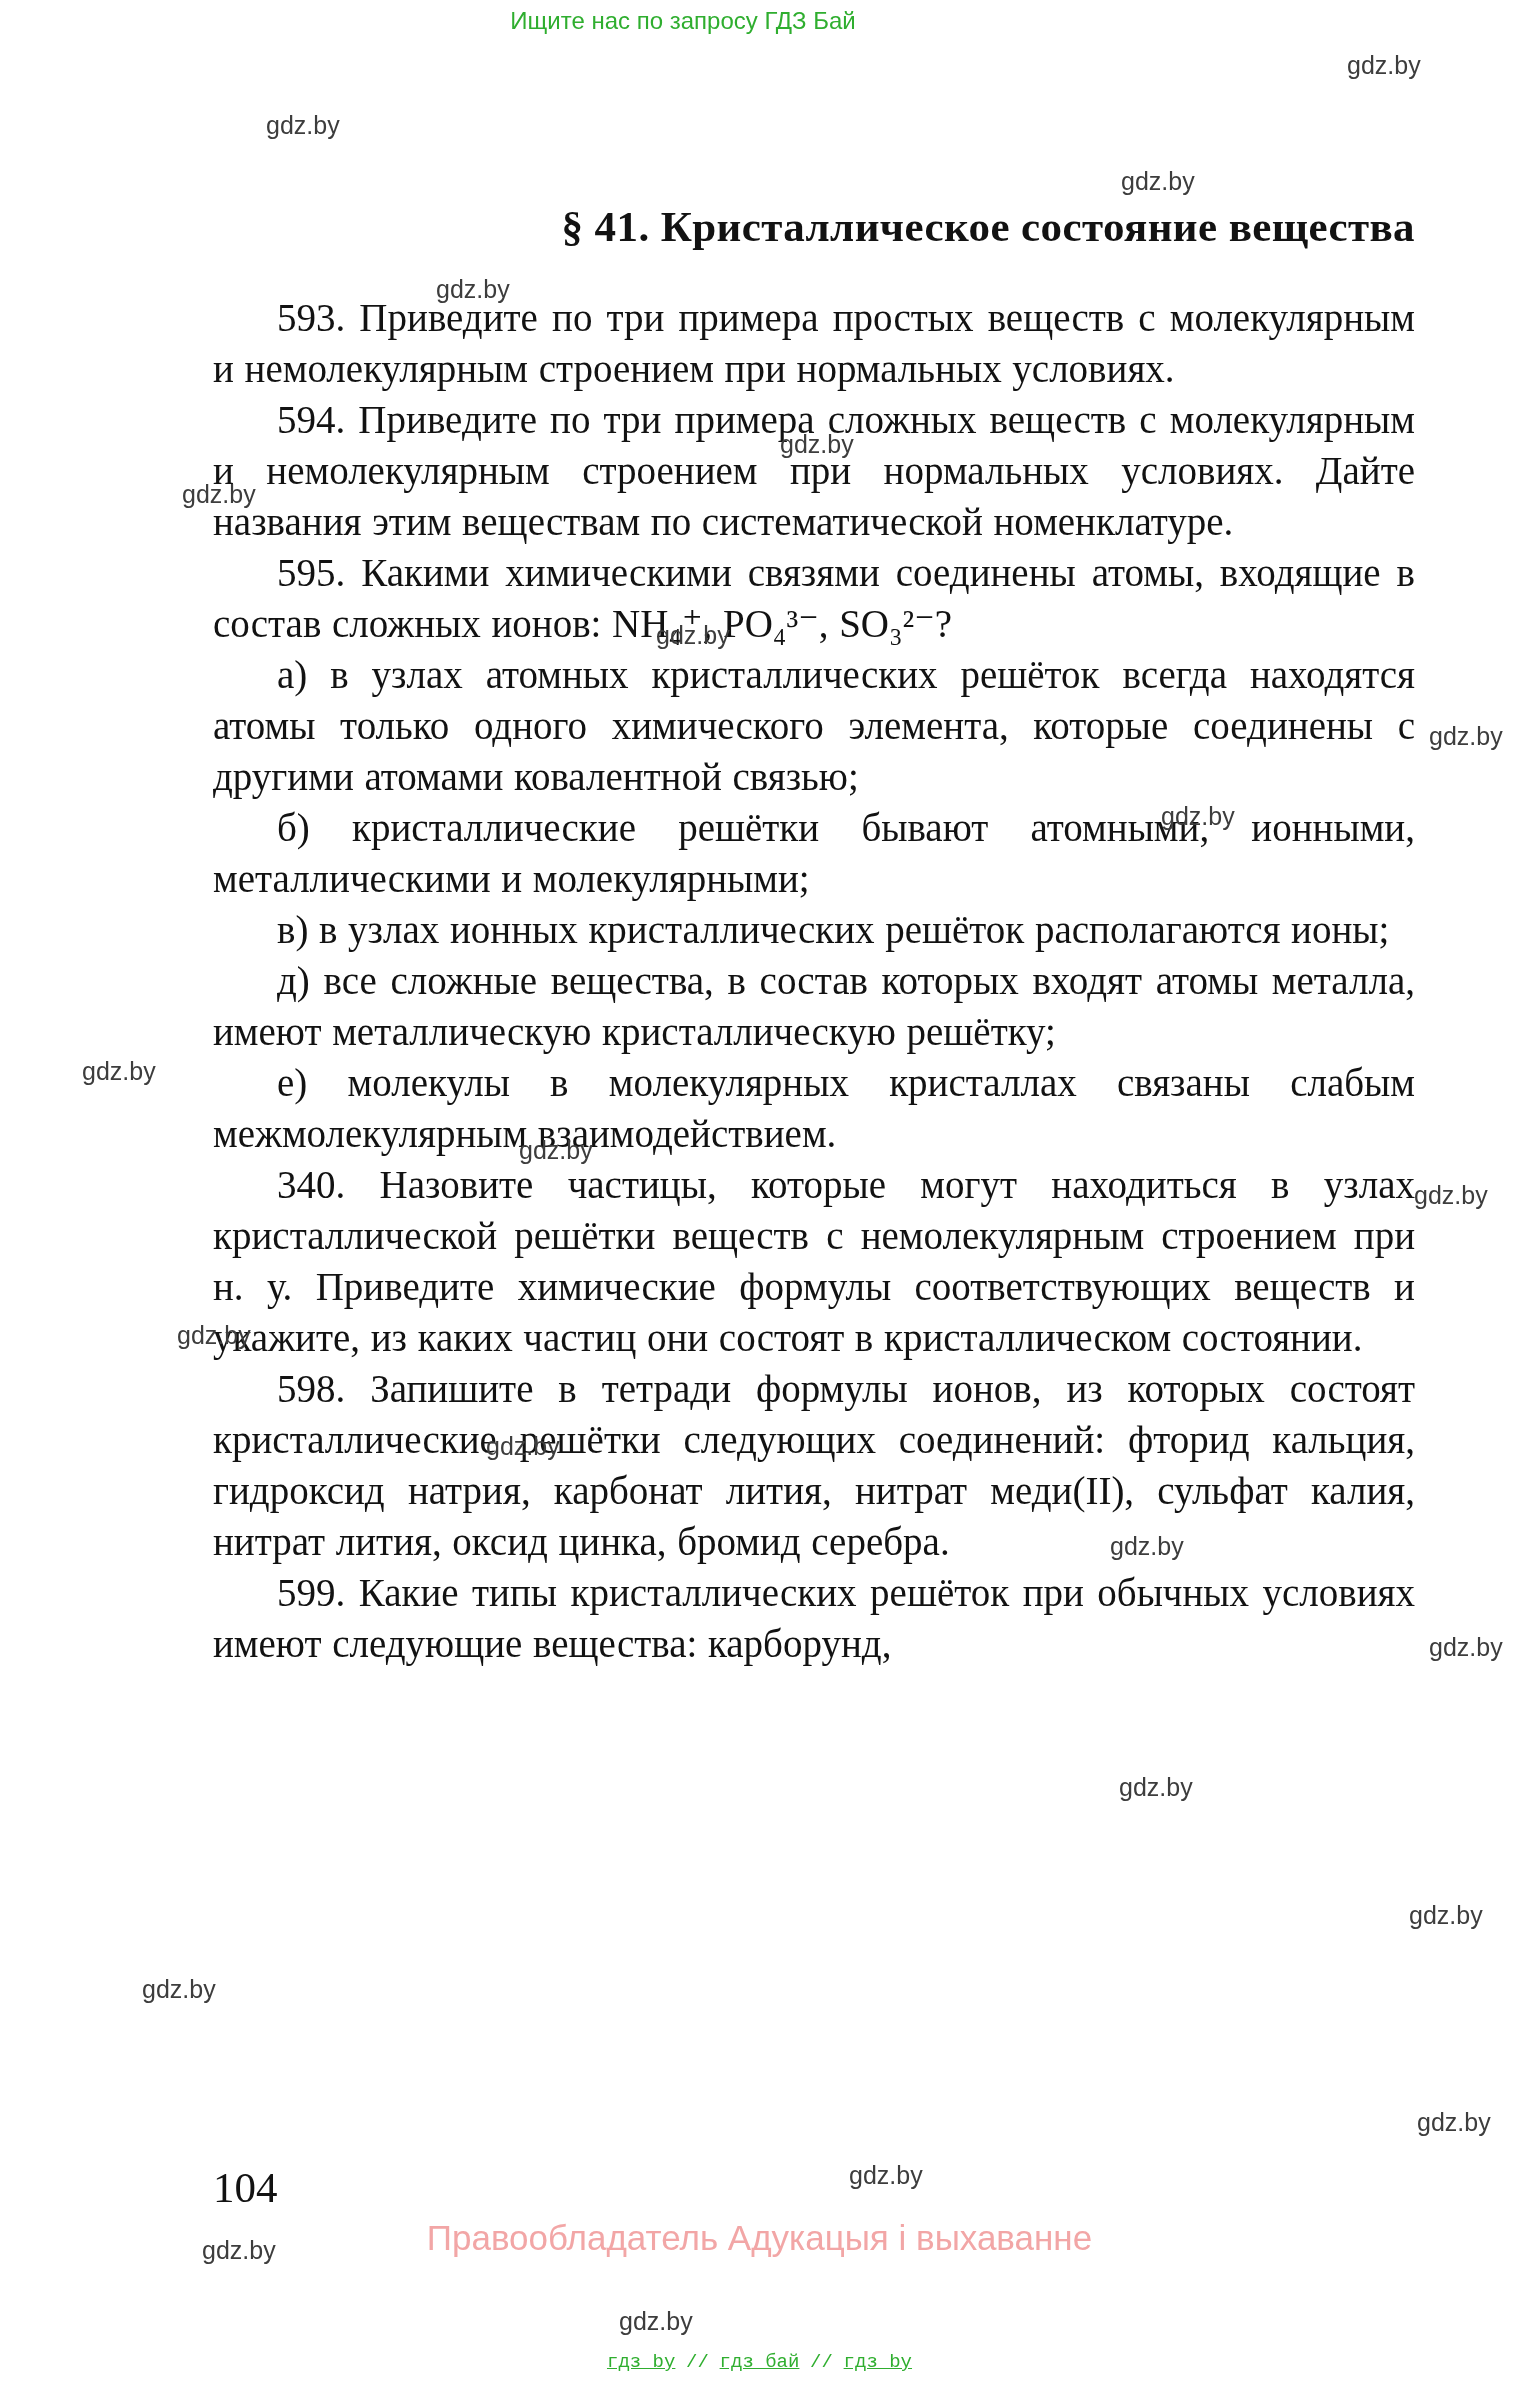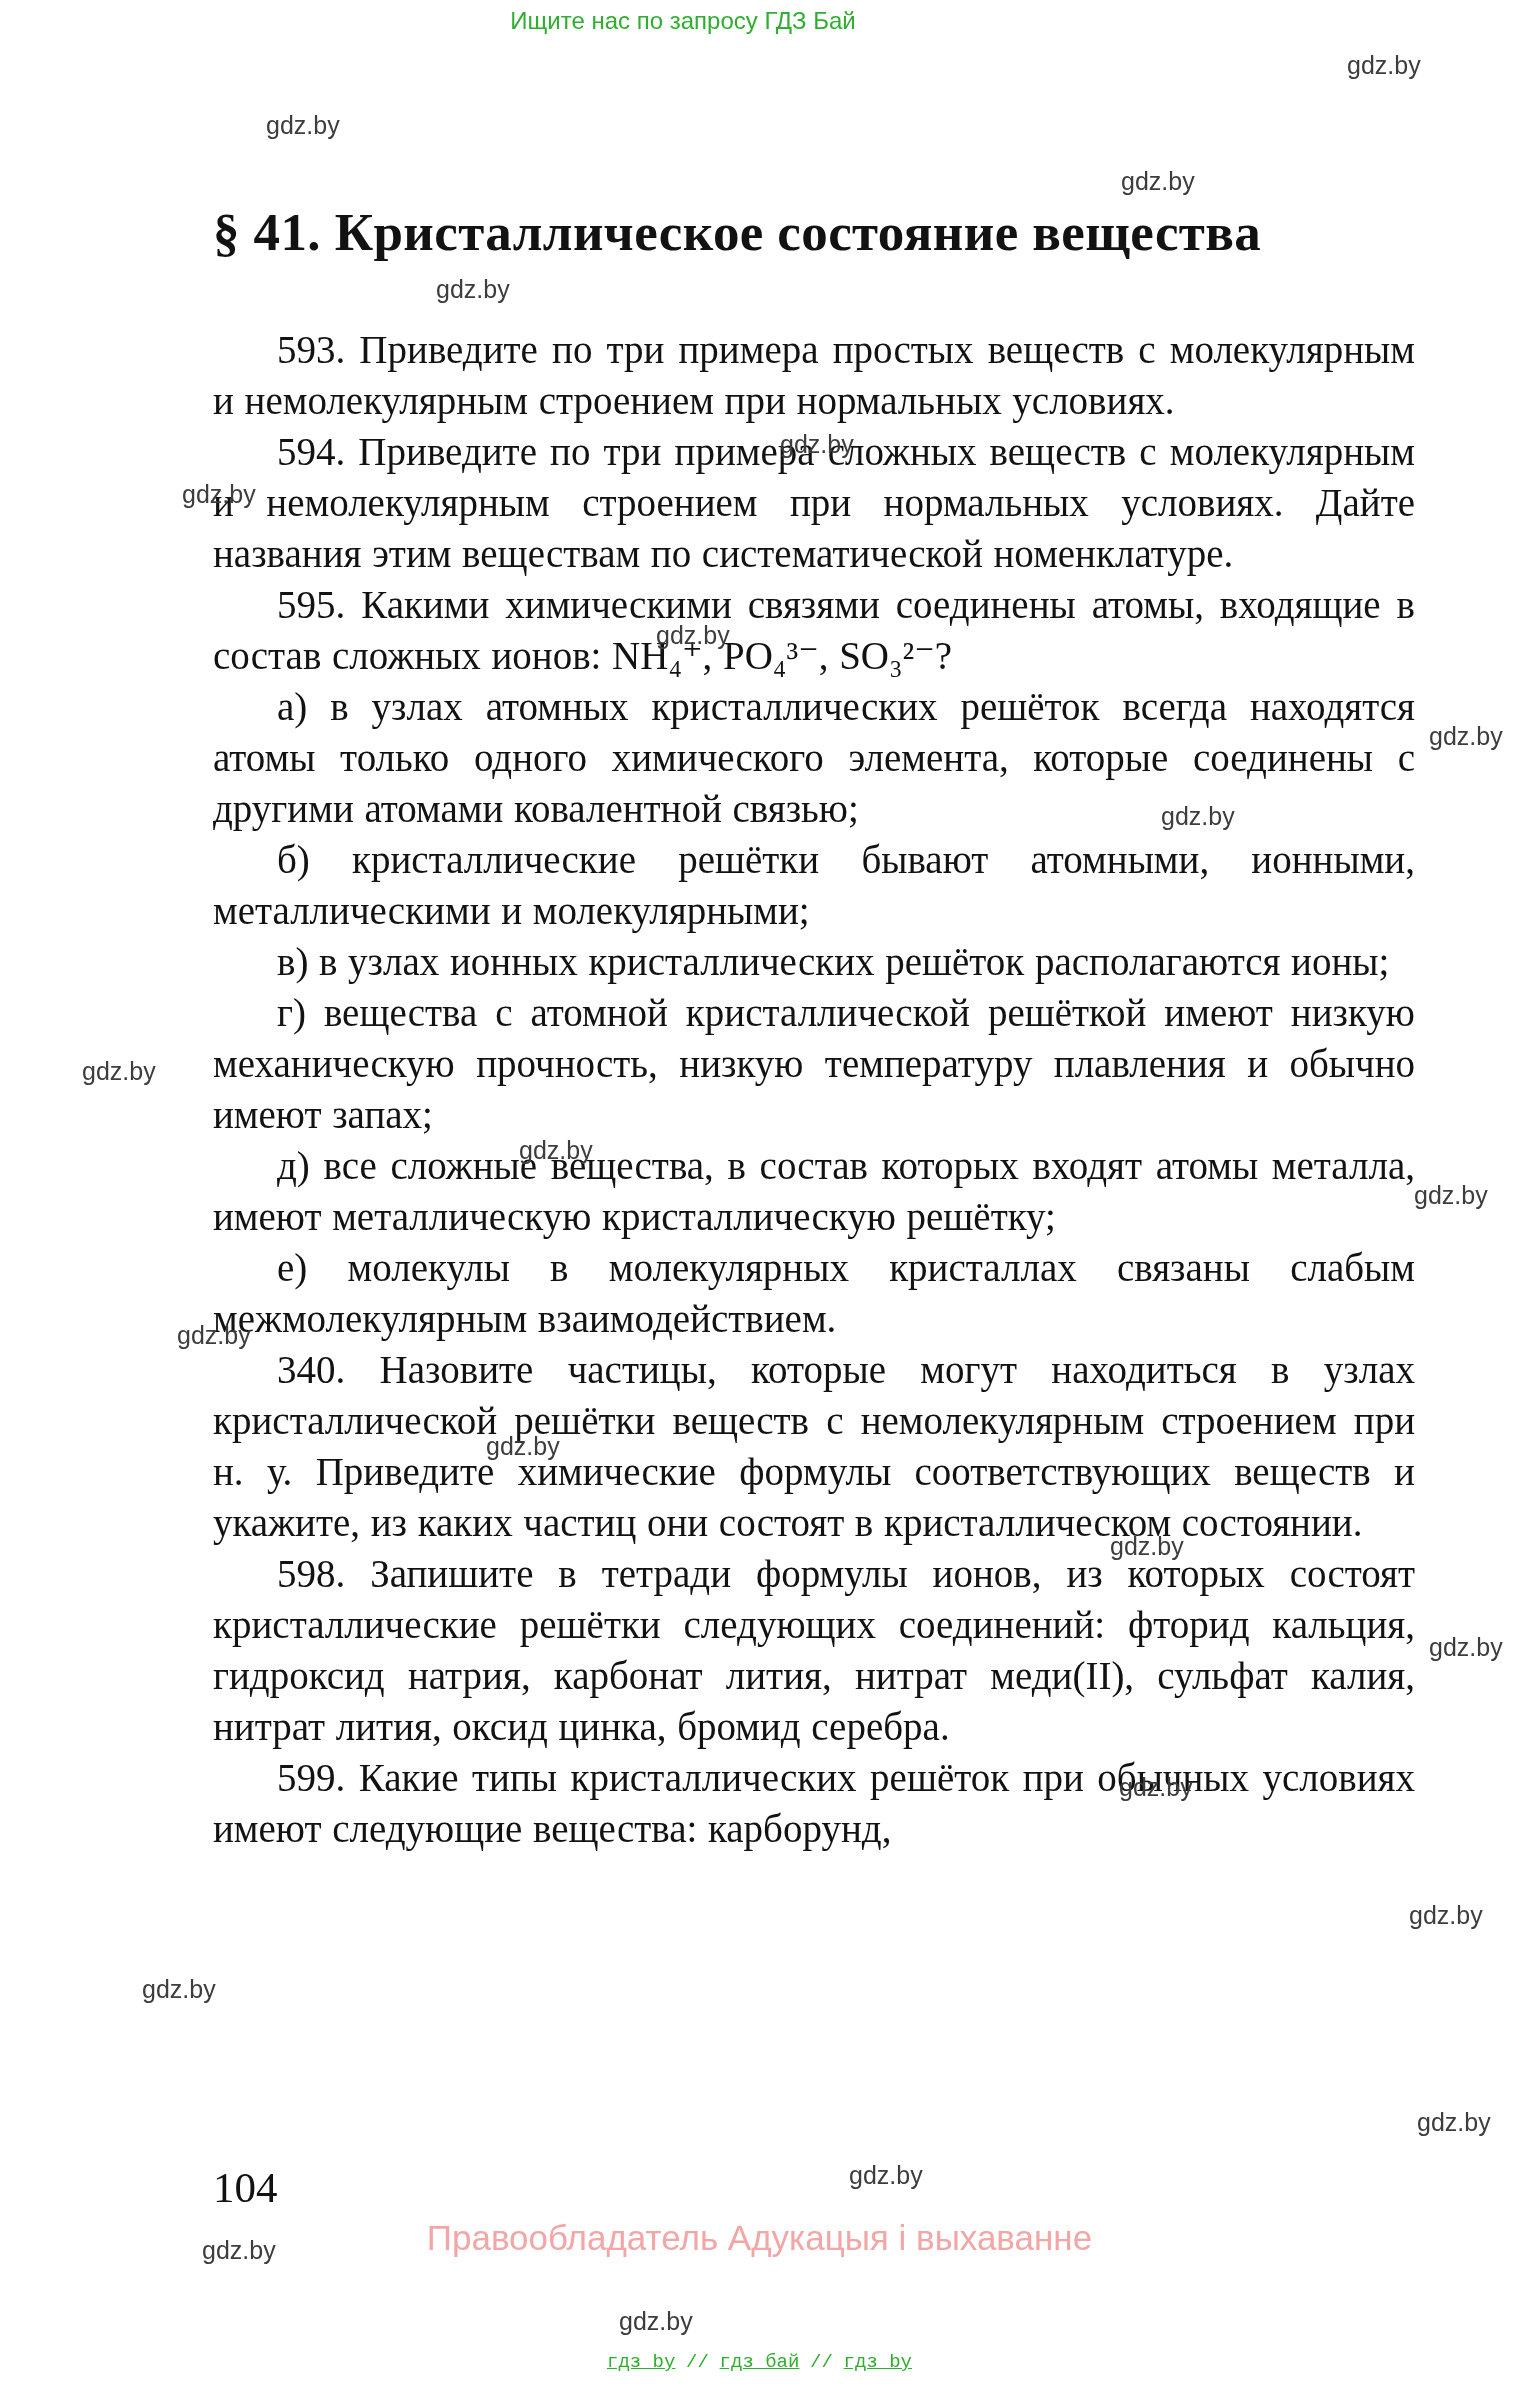--- a/index.html
+++ b/index.html
@@ -35,24 +35,24 @@
   }
 
   .content {
     position: absolute;
     left: 213px;
     top: 202px;
     width: 1202px;
   }
 
   .title {
-    font-size: 53px;
+    font-size: 43px;
     font-weight: bold;
-    text-align: left;
-    margin: 0 0 62px 0;
+    text-align: right;
+    margin: 0 0 41px 0;
     letter-spacing: 0.4px;
   }
 
   .para {
     font-size: 39px;
     line-height: 51px;
     text-align: justify;
     text-indent: 64px;
     margin: 0;
     word-spacing: 0.9px;
@@ -105,21 +105,20 @@
   <div class="promo">Ищите нас по запросу ГДЗ Бай</div>
 
   <div class="content">
     <h1 class="title">§ 41. Кристаллическое состояние вещества</h1>
     <p class="para">593. Приведите по три примера простых веществ с молекулярным и немолекулярным строением при нормальных условиях.</p>
     <p class="para">594. Приведите по три примера сложных веществ с молекулярным и немолекулярным строением при нормальных условиях. Дайте названия этим веществам по систематической номенклатуре.</p>
     <p class="para">595. Какими химическими связями соединены атомы, входящие в состав сложных ионов: NH₄⁺, PO₄³⁻, SO₃²⁻?</p>
     <p class="para">а) в узлах атомных кристаллических решёток всегда находятся атомы только одного химического элемента, которые соединены с другими атомами ковалентной связью;</p>
     <p class="para">б) кристаллические решётки бывают атомными, ионными, металлическими и молекулярными;</p>
     <p class="para">в) в узлах ионных кристаллических решёток располагаются ионы;</p>
-    <p class="para">г) вещества с атомной кристаллической решёткой имеют низкую механическую прочность, низкую температуру плавления и обычно имеют запах;</p>
     <p class="para">д) все сложные вещества, в состав которых входят атомы металла, имеют металлическую кристаллическую решётку;</p>
     <p class="para">е) молекулы в молекулярных кристаллах связаны слабым межмолекулярным взаимодействием.</p>
     <p class="para">340. Назовите частицы, которые могут находиться в узлах кристаллической решётки веществ с немолекулярным строением при н. у. Приведите химические формулы соответствующих веществ и укажите, из каких частиц они состоят в кристаллическом состоянии.</p>
     <p class="para">598. Запишите в тетради формулы ионов, из которых состоят кристаллические решётки следующих соединений: фторид кальция, гидроксид натрия, карбонат лития, нитрат меди(II), сульфат калия, нитрат лития, оксид цинка, бромид серебра.</p>
     <p class="para">599. Какие типы кристаллических решёток при обычных условиях имеют следующие вещества: карборунд,</p>
   </div>
 
   <span class="wm" style="left:1347px;top:51px">gdz.by</span>
   <span class="wm" style="left:266px;top:111px">gdz.by</span>
   <span class="wm" style="left:1121px;top:167px">gdz.by</span>

